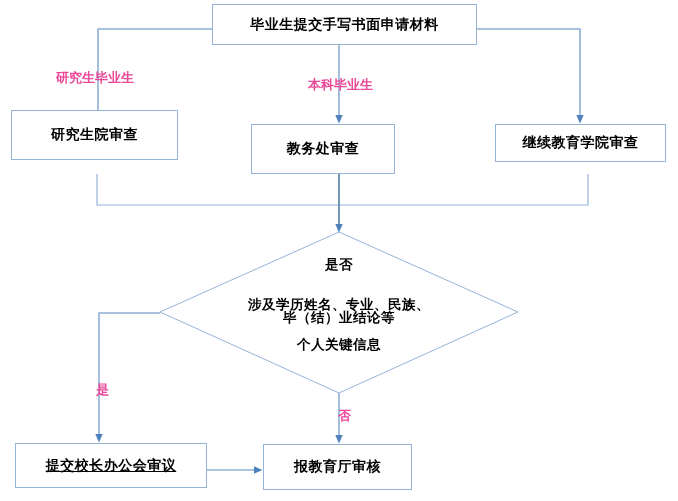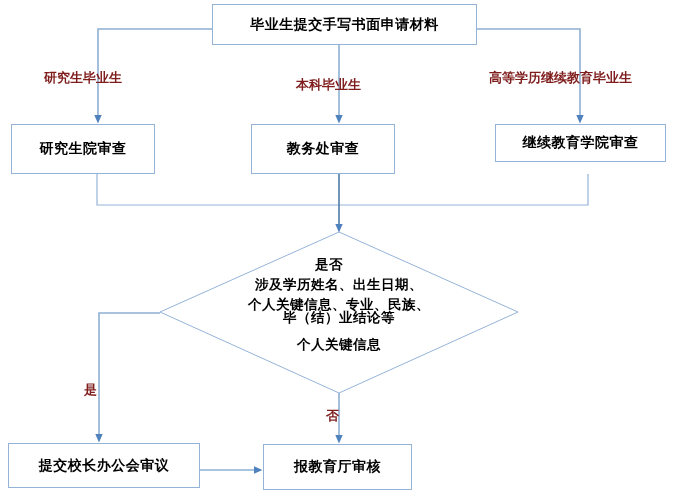--- a/index.html
+++ b/index.html
@@ -36,26 +36,27 @@
     letter-spacing: 0.5px;
     z-index: 3;
   }
   .proc-box {
     border: 1px solid #95b3d7;
     background: #ffffff;
     font-size: 14px;
   }
   .edge-label {
     position: absolute;
-    color: #7f1d1d;
+    color: #ec4899;
     font-weight: bold;
     font-size: 13px;
     white-space: nowrap;
     background: transparent;
     z-index: 4;
+    margin-left: 12px;
   }
   .decision-text {
     position: absolute;
     text-align: center;
     color: #000000;
     font-weight: bold;
     font-size: 13.5px;
     line-height: 20px;
     white-space: pre;
     z-index: 4;
@@ -94,35 +95,33 @@
 
     <path d="M195,470 L258,470" fill="none" stroke="#8db0d4" stroke-width="1.6" marker-end="url(#arrow)"></path>
   </svg>
 
   <div class="node proc-box" style="left:212px; top:4px; width:265px; height:41px;">毕业生提交手写书面申请材料</div>
 
   <div class="edge-label" style="left:44px; top:69px;">研究生毕业生</div>
 
   <div class="edge-label" style="left:296px; top:76px;text-align:right;">本科毕业生</div>
 
-  <div class="edge-label" style="left:489px; top:69px;">高等学历继续教育毕业生</div>
 
-  <div class="node proc-box" style="left:11px; top:124px; width:144px; height:50px;">研究生院审查</div>
+  <div class="node proc-box" style="left:11px; top:110px; width:167px; height:50px;">研究生院审查</div>
 
   <div class="node proc-box" style="left:251px; top:124px; width:144px; height:50px;">教务处审查</div>
 
   <div class="node proc-box" style="left:495px; top:124px; width:171px; height:38px;">继续教育学院审查</div>
 
-  <div class="decision-text" style="left:179px; top:255px; width:300px;">是否</div>
-  <div class="decision-text" style="left:189px; top:275px; width:300px;">涉及学历姓名、出生日期、</div>
-  <div class="decision-text" style="left:189px; top:295px; width:300px;">个人关键信息、专业、民族、</div>
+  <div class="decision-text" style="left:189px; top:255px; width:300px;">是否</div>
+  <div class="decision-text" style="left:189px; top:295px; width:300px;">涉及学历姓名、专业、民族、</div>
   <div class="decision-text" style="left:189px; top:308px; width:300px;text-align:center;">毕（结）业结论等</div>
   <div class="decision-text" style="left:189px; top:335px; width:300px;">个人关键信息</div>
 
   <div class="edge-label" style="left:84px; top:381px;">是</div>
 
   <div class="edge-label" style="left:326px; top:407px;">否</div>
 
-  <div class="node proc-box" style="left:8px; top:443px; width:192px; height:45px;">提交校长办公会审议</div>
+  <div class="node proc-box" style="left:15px; top:443px; width:192px; height:45px;text-decoration:underline;">提交校长办公会审议</div>
 
   <div class="node proc-box" style="left:263px; top:444px; width:149px; height:46px;">报教育厅审核</div>
 
 </div>
 
 </body></html>

